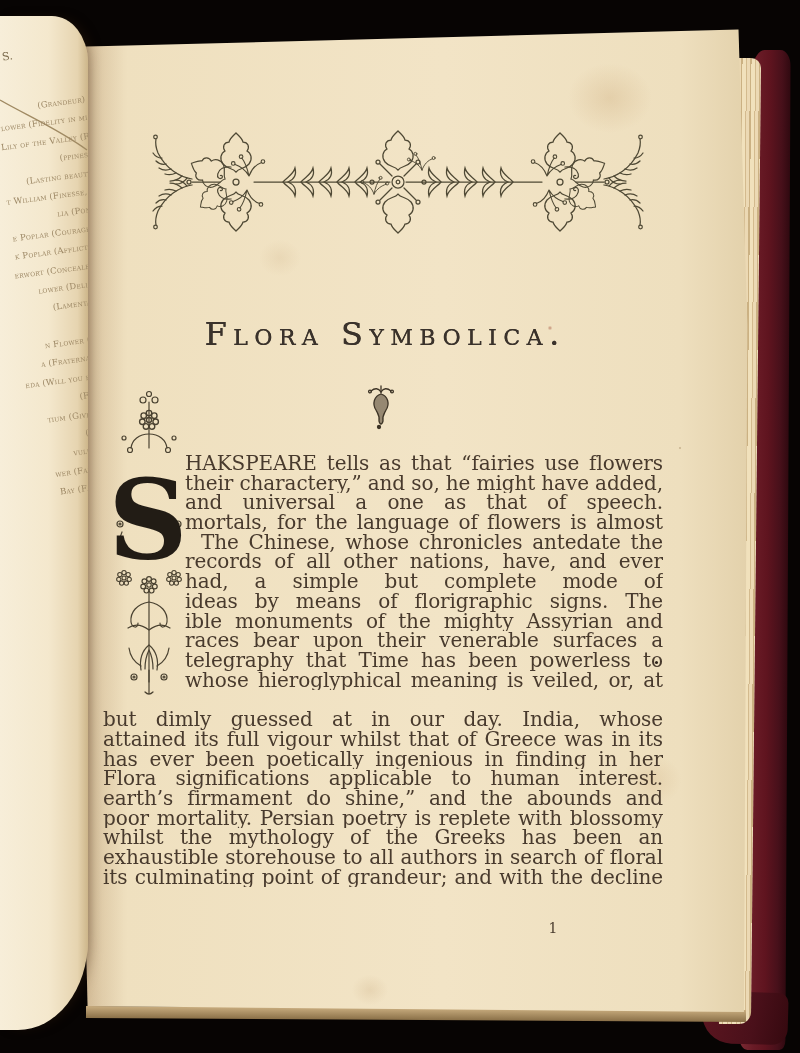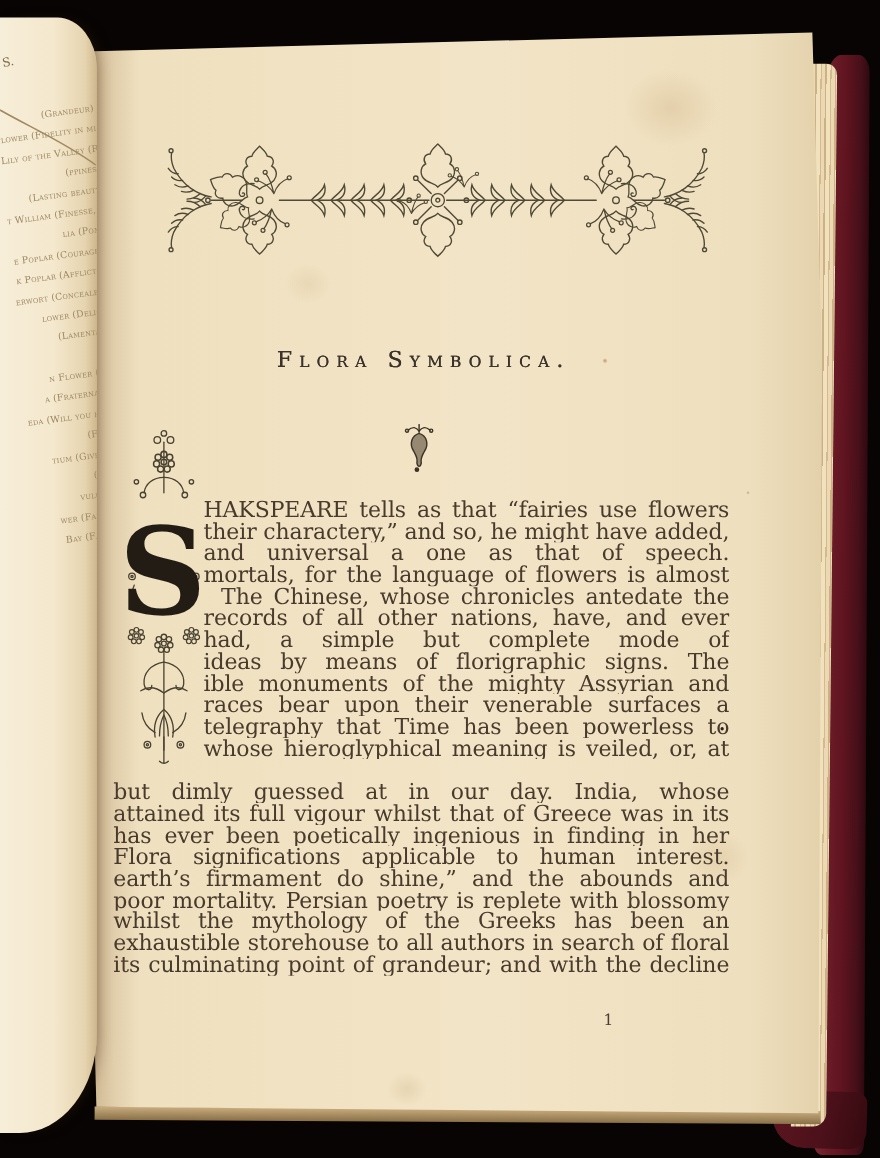--- a/index.html
+++ b/index.html
@@ -28,21 +28,21 @@
       radial-gradient(30px 26px at 210px 230px,rgba(180,140,90,.12),transparent 70%),
       radial-gradient(3px 3px at 480px 300px,rgba(150,60,40,.5),transparent 80%),
       radial-gradient(2px 2px at 250px 520px,rgba(120,90,50,.5),transparent 80%),
       radial-gradient(2px 2px at 610px 420px,rgba(120,90,50,.45),transparent 80%),
       linear-gradient(90deg,#e2cda8 0%,#efe0bf 8%,#f2e4c6 55%,#eedfbe 90%,#e3d1ab 100%);}
   .gutter-shade{position:absolute;left:0;top:0;bottom:0;width:58px;
     background:linear-gradient(90deg,rgba(140,100,60,.34),rgba(140,100,60,.10) 55%,transparent);}
   .speck{position:absolute;left:585px;top:633px;width:3px;height:3px;border-radius:50%;background:#2a2018;}
   
   .title{position:absolute;left:0;top:287px;width:630px;text-align:center;
-    font-variant:small-caps;font-size:20px;letter-spacing:6.5px;color:#3a322b;
+    font-variant:small-caps;font-size:32px;letter-spacing:6.5px;color:#3a322b;
     text-shadow:.3px 0 0 #3a322b;}
   
   .textcol{position:absolute;left:33px;top:426px;width:560px;color:#483a2d;
     font-size:20px;letter-spacing:-.1px;}
   .block-a{margin-left:82px;width:478px;}
   .block-b{width:560px;margin-top:20px;}
   .jline{height:19.7px;line-height:19.7px;overflow:hidden;white-space:normal;
     text-align:justify;text-align-last:justify;word-spacing:-.3px;}
   .block-a .jline:nth-child(4){text-align-last:left;}
   .block-a .jline:nth-child(5){text-indent:16px;}

